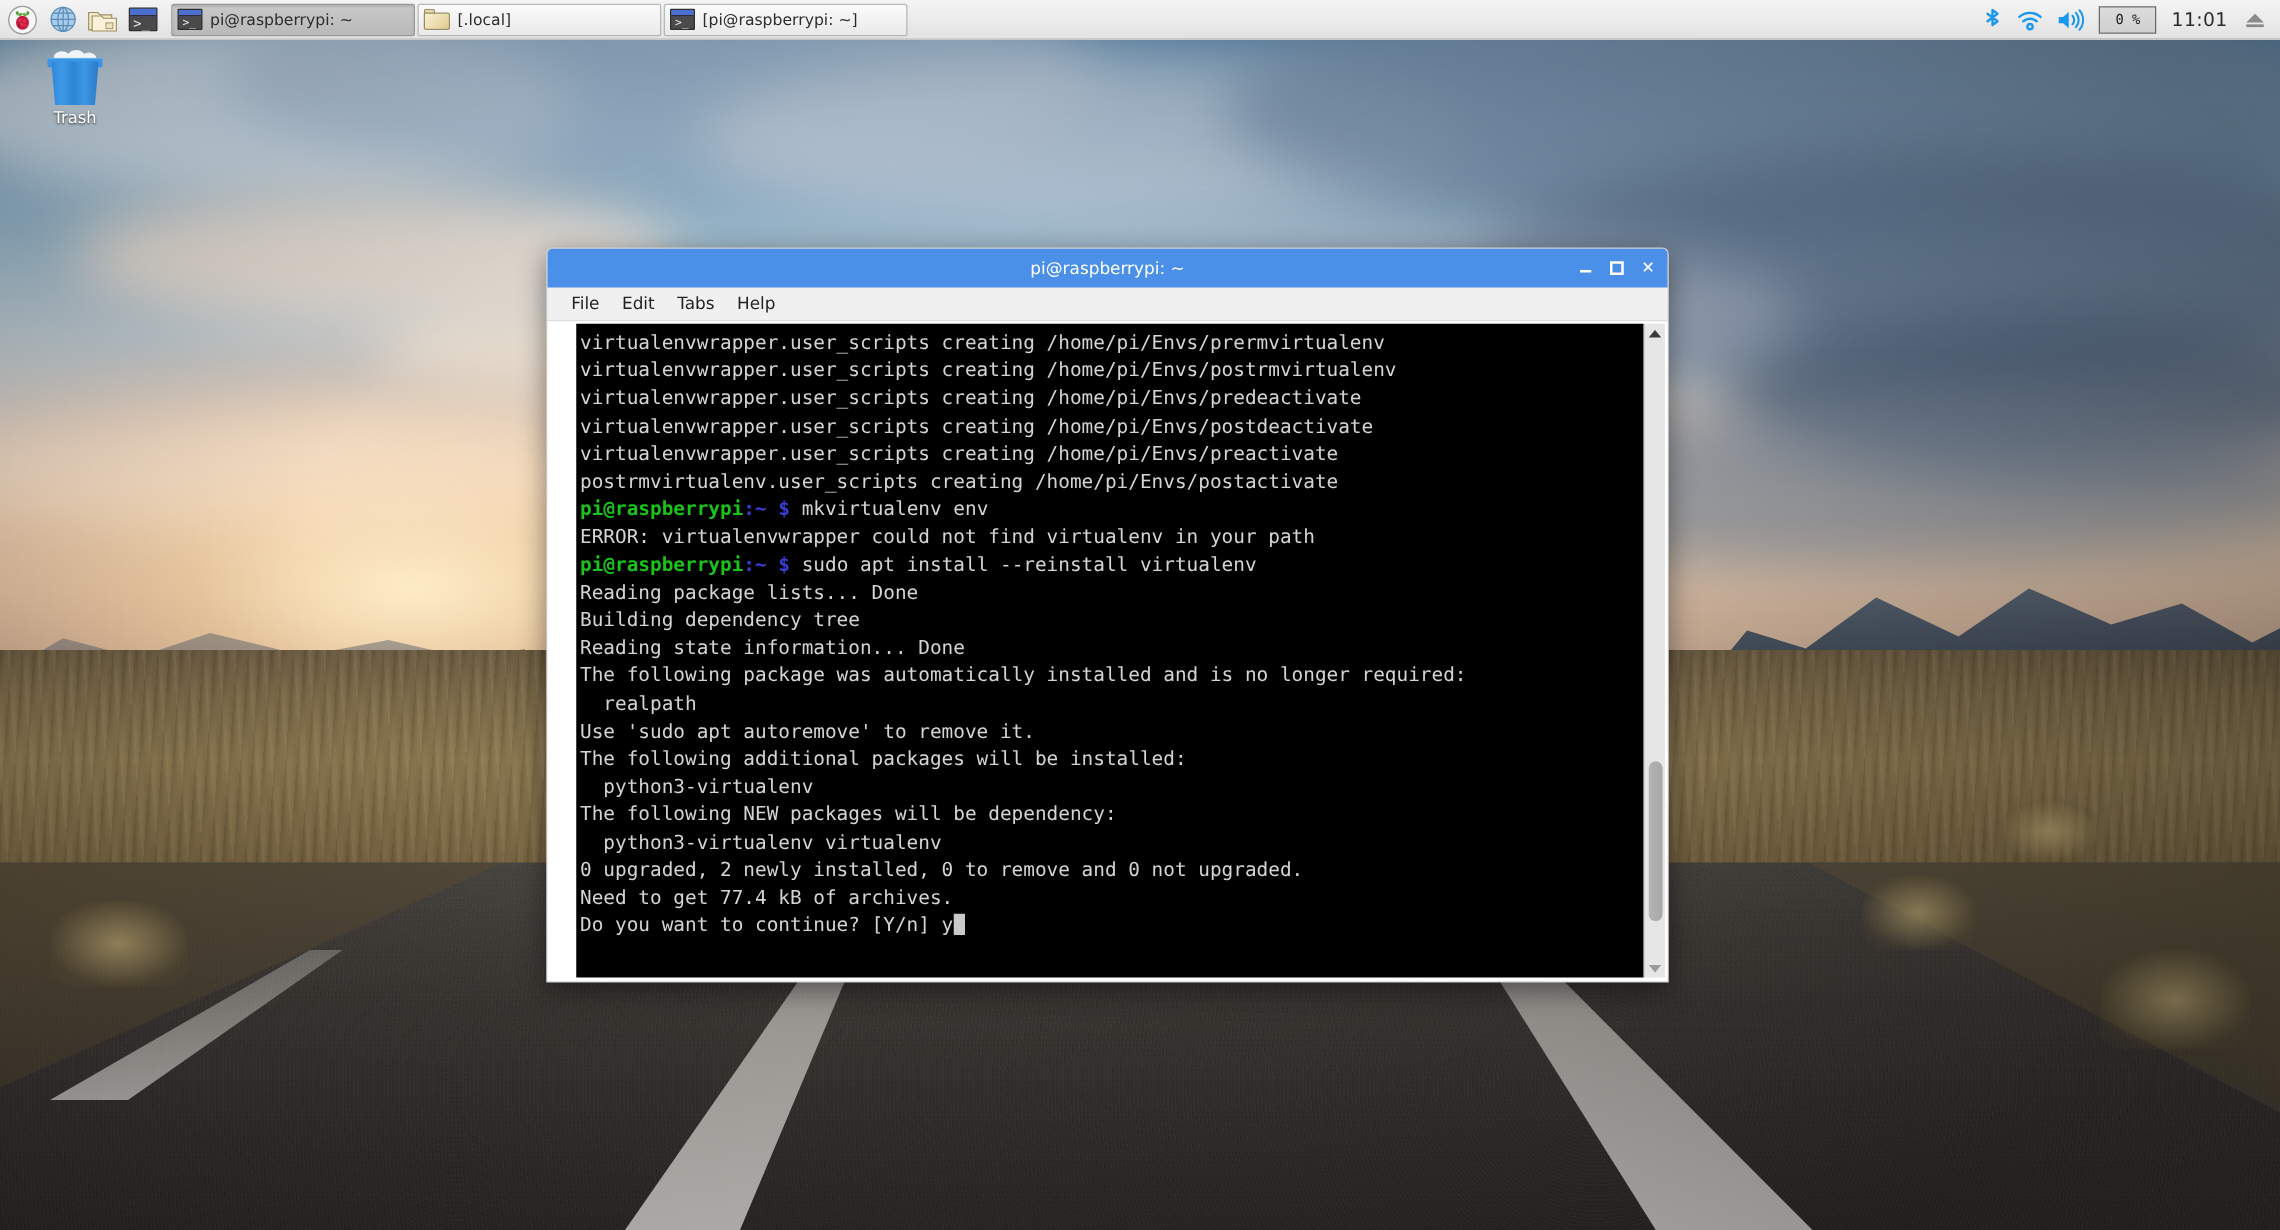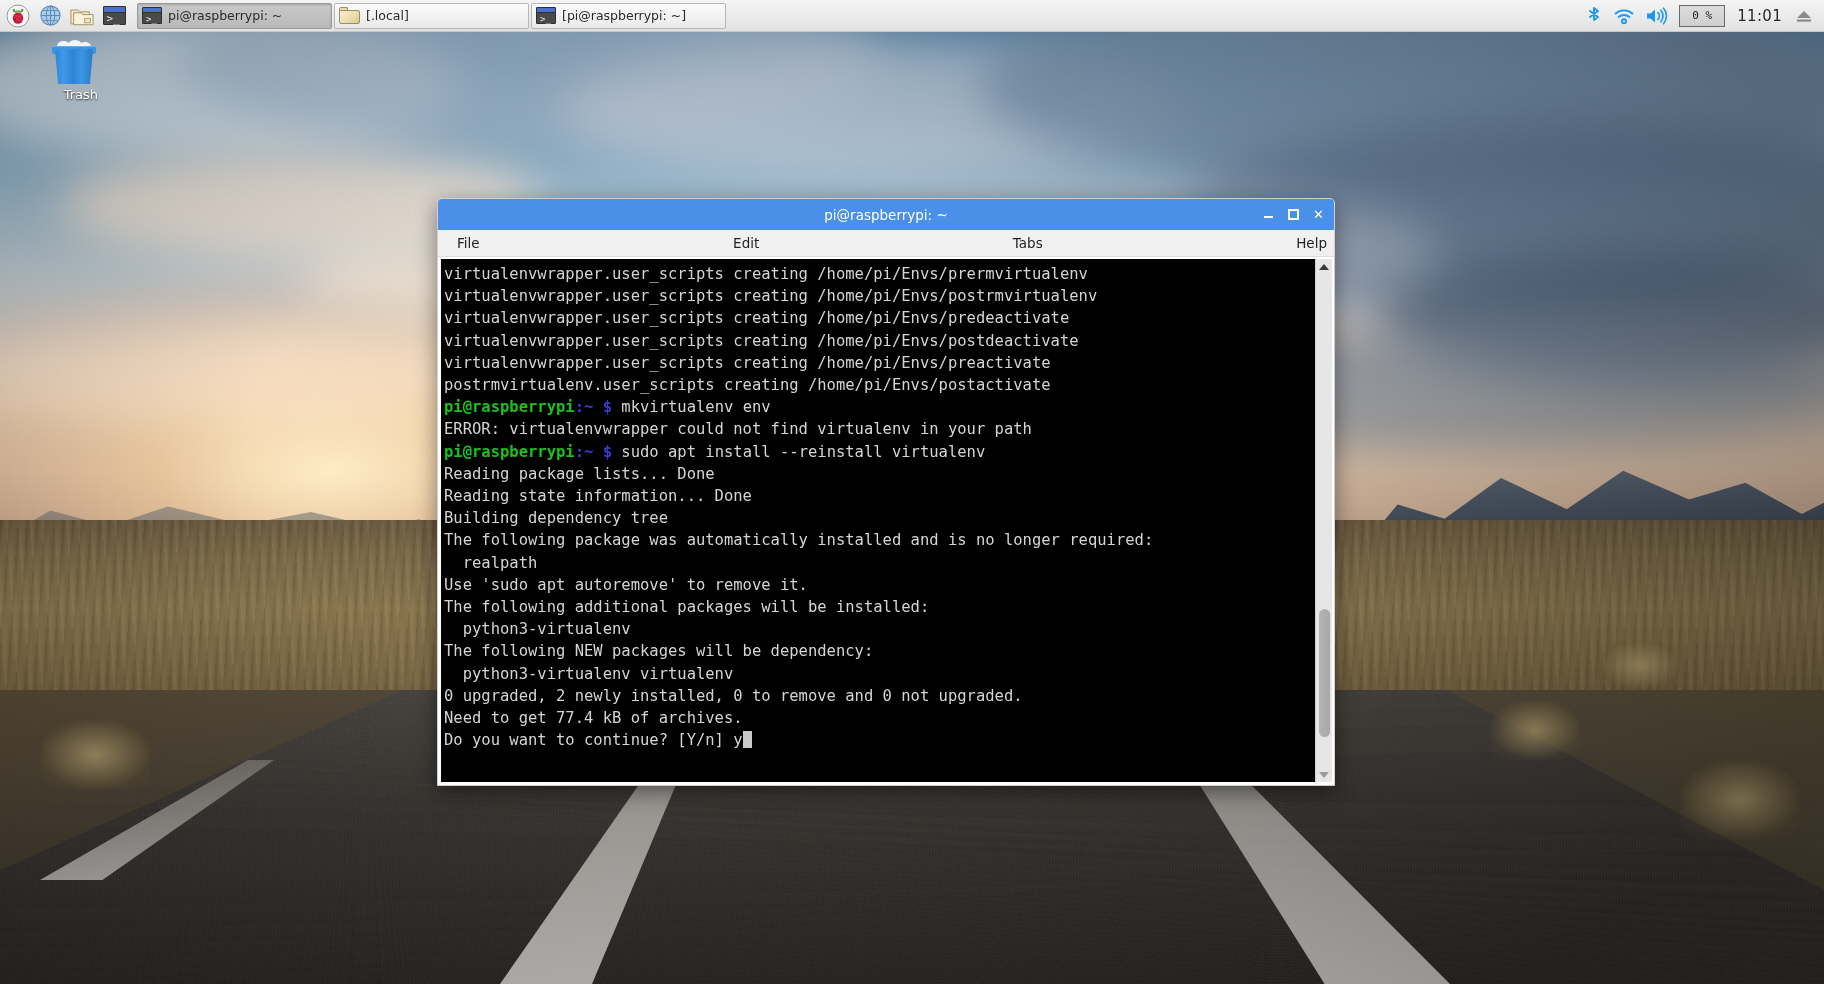--- a/index.html
+++ b/index.html
@@ -162,21 +162,21 @@
   .term-ico { width: 20px; height: 17px; border: 1px solid #2e2e2e; background: #4a4a4a; position: relative; border-radius: 1px; flex: none; }
   .term-ico .bar { position: absolute; left: 0; top: 0; right: 0; height: 5px; background: #4a6fd0; border-bottom: 1px solid #2e2e2e; }
   .term-ico .pr { position: absolute; left: 3px; top: 7px; font-family: "DejaVu Sans Mono", monospace; font-size: 9px; line-height: 9px; color: #e8e8e8; }
   .folder-ico { width: 21px; height: 17px; position: relative; flex: none; }
   .folder-ico .tab { position: absolute; left: 0; top: 0; width: 9px; height: 4px; background: #e8d9ae; border: 1px solid #9c8d63; border-bottom: none; border-radius: 2px 2px 0 0; }
   .folder-ico .body { position: absolute; left: 0; top: 3px; width: 21px; height: 14px; background: linear-gradient(135deg,#f7edd0 0%, #ecdcab 60%, #ddc98f 100%); border: 1px solid #9c8d63; border-radius: 1px 2px 2px 2px; }
 
   
   #trash-icon {
     position: absolute; left: 22px; top: 40px; width: 76px; z-index: 20;
-    display: flex; flex-direction: column; align-items: flex-end; gap: 3px;
+    display: flex; flex-direction: column; align-items: center; gap: 3px;
   }
   .trash-can { width: 48px; height: 44px; position: relative; }
   .trash-can .lidpile { position:absolute; left:6px; top:0px; width:36px; height:12px; }
   .trash-can .lidpile b { position:absolute; background:#f2f5f8; border-radius:50% 50% 30% 30%; display:block; }
   .trash-can .body {
     position: absolute; left: 5px; top: 9px; width: 38px; height: 35px;
     background: linear-gradient(to right, #2f86d6 0%, #3d9ae8 22%, #2e84d4 48%, #3b97e4 70%, #2a7ac6 100%);
     border-radius: 2px 2px 4px 4px;
     clip-path: polygon(0% 0%, 100% 0%, 92% 100%, 8% 100%);
   }
@@ -204,33 +204,34 @@
     position: absolute; left: 0; right: 0; text-align: center;
     font-size: 13.5px; color: #ffffff;
   }
   .win-ctrls { position: absolute; right: 10px; display: flex; align-items: center; gap: 14px; }
   .win-btn { color: #ffffff; font-size: 13px; line-height: 1; cursor: default; font-family: "DejaVu Sans", sans-serif; }
   .win-btn.mini { position: relative; width: 11px; height: 11px; }
   .win-btn.mini::after { content:""; position:absolute; left:1px; bottom:2px; width:9px; height:2px; background:#fff; }
   .win-btn.maxi { width: 11px; height: 11px; border: 2px solid #fff; }
   .menu-bar {
     height: 27px; background: #f0f0f0; border-bottom: 1px solid #dcdcdc;
-    display: flex; align-items: center; padding-left: 12px; gap: 4px; flex: none; justify-content: space-between;
+    display: flex; align-items: center; padding-left: 12px; gap: 4px; flex: none;
   }
   .menu-item {
     font-size: 13.5px; color: #222; padding: 2px 7px; border-radius: 2px;
   }
 
   .term-body {
     flex: 1; display: flex; background: #ffffff;
     padding: 2px 2px 3px 3px; min-height: 0;
   }
   .term-screen {
     flex: 1; background: #000000; overflow: hidden; position: relative;
     padding: 4px 0 15px 3px;
+    margin-left: 20px;
   }
   .term-line {
     font-family: "DejaVu Sans Mono", monospace;
     font-size: 15.5px; line-height: 22.2px;
     color: #d4d4d4; white-space: pre;
   }
   .g { color: #18c418; font-weight: bold; }
   .b { color: #3b3bd6; font-weight: bold; }
   .cursor {
     display: inline-block; width: 9px; height: 17px; background: #c9c9c9;
@@ -424,22 +425,22 @@
         <div class="term-line"><span>virtualenvwrapper.user_scripts creating /home/pi/Envs/prermvirtualenv</span></div>
         <div class="term-line"><span>virtualenvwrapper.user_scripts creating /home/pi/Envs/postrmvirtualenv</span></div>
         <div class="term-line"><span>virtualenvwrapper.user_scripts creating /home/pi/Envs/predeactivate</span></div>
         <div class="term-line"><span>virtualenvwrapper.user_scripts creating /home/pi/Envs/postdeactivate</span></div>
         <div class="term-line"><span>virtualenvwrapper.user_scripts creating /home/pi/Envs/preactivate</span></div>
         <div class="term-line"><span>postrmvirtualenv.user_scripts creating /home/pi/Envs/postactivate</span></div>
         <div class="term-line"><span class="g">pi@raspberrypi</span><span class="b">:~</span><span class="b"> $ </span><span>mkvirtualenv env</span></div>
         <div class="term-line"><span>ERROR: virtualenvwrapper could not find virtualenv in your path</span></div>
         <div class="term-line"><span class="g">pi@raspberrypi</span><span class="b">:~</span><span class="b"> $ </span><span>sudo apt install --reinstall virtualenv</span></div>
         <div class="term-line"><span>Reading package lists... Done</span></div>
+        <div class="term-line"><span>Building dependency tree</span></div>
         <div class="term-line"><span>Reading state information... Done</span></div>
-        <div class="term-line"><span>Building dependency tree</span></div>
         <div class="term-line"><span>The following package was automatically installed and is no longer required:</span></div>
         <div class="term-line"><span>  realpath</span></div>
         <div class="term-line"><span>Use 'sudo apt autoremove' to remove it.</span></div>
         <div class="term-line"><span>The following additional packages will be installed:</span></div>
         <div class="term-line"><span>  python3-virtualenv</span></div>
         <div class="term-line"><span>The following NEW packages will be dependency:</span></div>
         <div class="term-line"><span>  python3-virtualenv virtualenv</span></div>
         <div class="term-line"><span>0 upgraded, 2 newly installed, 0 to remove and 0 not upgraded.</span></div>
         <div class="term-line"><span>Need to get 77.4 kB of archives.</span></div>
         <div class="term-line"><span>Do you want to continue? [Y/n] y</span><span class="cursor"></span></div>

